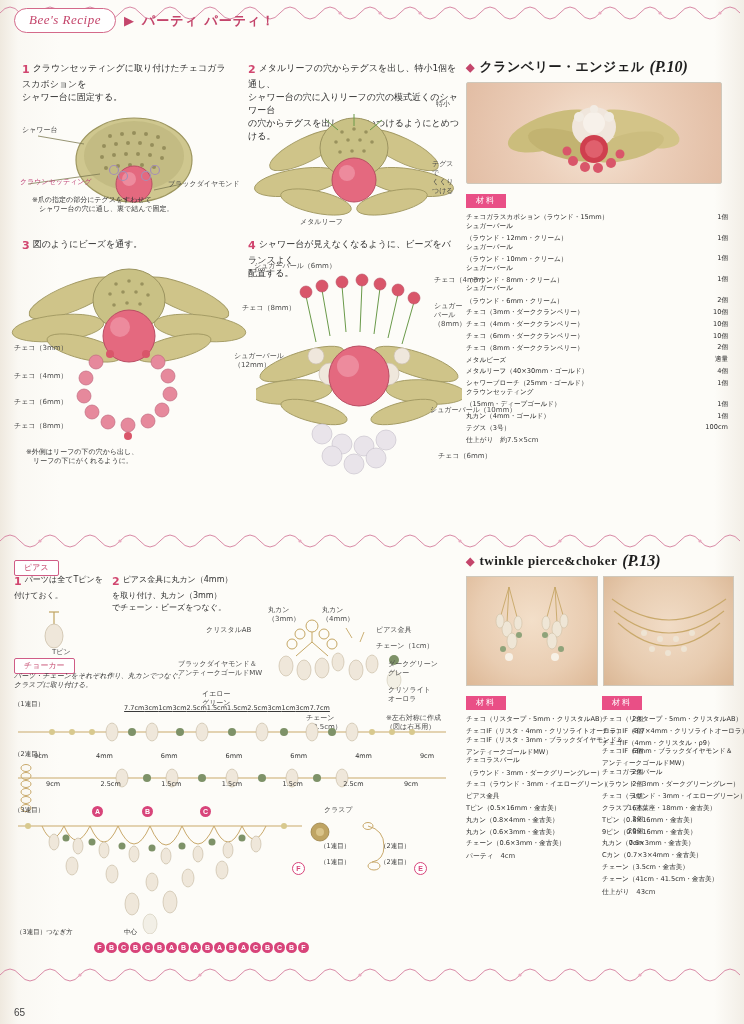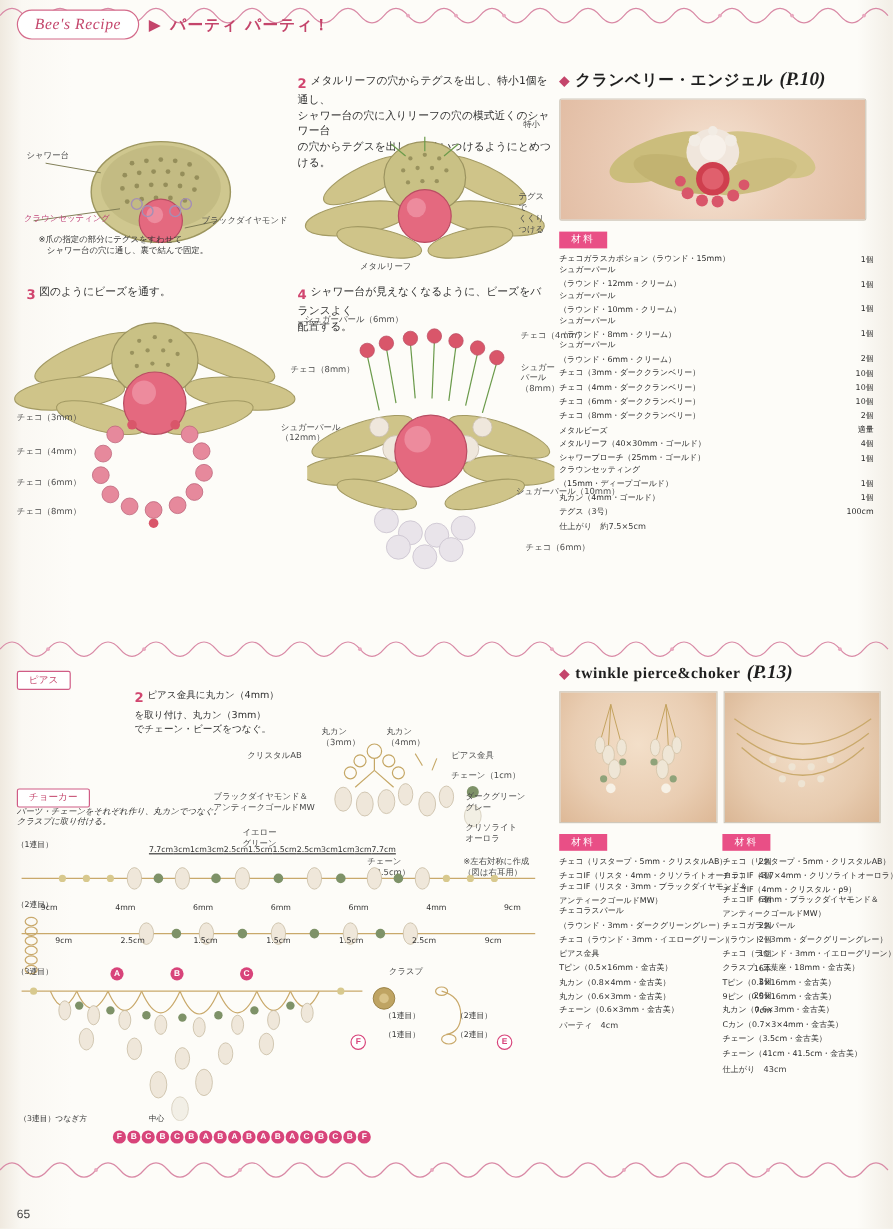--- a/index.html
+++ b/index.html
@@ -250,20 +250,24 @@
             <tr>
               <td>テグス（3号） <span class="dots" style="max-width: 0px;">………………………………</span></td>
               <td class="v">100cm</td>
             </tr>
           </tbody>
       </table>
       <div class="finish jp">仕上がり　約7.5×5cm</div>
     </div>
   </div>
 
+  <div class="sec" style="top:62px;left:22px;width:210px;">
+    <div class="step jp"><span class="step-no">1</span><span style="white-space:pre-line;display:inline">クラウンセッティングに取り付けたチェコガラスカボションを
+シャワー台に固定する。</span></div>
+  </div>
 
   <div class="sec" style="top:62px;left:248px;width:212px;">
     <div class="step jp"><span class="step-no">2</span><span style="white-space:pre-line;display:inline">メタルリーフの穴からテグスを出し、特小1個を通し、
 シャワー台の穴に入りリーフの穴の模式近くのシャワー台
 の穴からテグスを出し、くくいつけるようにとめつける。</span></div>
   </div>
 
   <div class="sec" style="top:110px;left:22px;width:220px;height:120px;">
     <svg width="220" height="110" viewBox="0 0 220 110">
       <ellipse cx="112" cy="50" rx="58" ry="42" fill="#cfc78f" stroke="#9d965f" stroke-width="1.2"></ellipse>
@@ -403,20 +407,22 @@
           <circle cx="136" cy="104" r="4"></circle>
         <circle cx="118" cy="186" r="4"></circle>
       </g>
     </svg>
     <div class="cap" style="top:94px;left:4px;">チェコ（3mm）</div>
     <div class="cap" style="top:122px;left:4px;">チェコ（4mm）</div>
     <div class="cap" style="top:148px;left:4px;">チェコ（6mm）</div>
     <div class="cap" style="top:172px;left:4px;">チェコ（8mm）</div>
   </div>
 
+  <div class="note jp" style="top:448px;left:26px;width:210px;white-space:pre-line;">※外側はリーフの下の穴から出し、
+　リーフの下にがくれるように。</div>
 
   <div class="sec" style="top:256px;left:256px;width:210px;height:260px;">
     <svg width="206" height="256" viewBox="0 0 206 256">
       <g stroke="#6a9a4a" stroke-width="1" fill="none">
         <path d="M60 86 L50 40"></path>
           <path d="M74 80 L66 34"></path>
           <path d="M90 76 L86 30"></path>
         <path d="M104 76 L106 28"></path>
           <path d="M118 78 L124 32"></path>
           <path d="M132 82 L142 38"></path>
@@ -652,20 +658,30 @@
           </table>
         <div class="finish jp">仕上がり　43cm</div>
       </div>
     </div>
   </div>
 
   <div style="position:absolute;top:556px;left:14px;">
     <span class="tagbox jp">ピアス</span>
   </div>
 
+  <div class="sec" style="top:574px;left:14px;width:96px;">
+    <div class="step jp" style="font-size:8px;"><span class="step-no">1</span><span style="white-space:pre-line;display:inline">パーツは全てTピンを
+付けておく。</span></div>
+    <svg width="60" height="48" viewBox="0 0 60 48" style="margin-left:16px;margin-top:4px;">
+      <path d="M24 6 L24 18" stroke="#c0a35f" stroke-width="1.2" fill="none"></path>
+      <path d="M19 6 L29 6" stroke="#c0a35f" stroke-width="1.2"></path>
+      <ellipse cx="24" cy="30" rx="9" ry="12" fill="#efe7da" stroke="#cbbfa8" stroke-width=".8"></ellipse>
+    </svg>
+    <div class="cap" style="top:74px;left:38px;">Tピン</div>
+  </div>
 
   <div class="sec" style="top:574px;left:112px;width:130px;">
     <div class="step jp" style="font-size:8px;"><span class="step-no">2</span><span style="white-space:pre-line;display:inline">ピアス金具に丸カン（4mm）
 を取り付け、丸カン（3mm）
 でチェーン・ビーズをつなぐ。</span></div>
   </div>
 
   <div class="sec" style="top:612px;left:236px;width:226px;height:96px;">
     <svg width="226" height="92" viewBox="0 0 226 92">
       <g fill="none" stroke="#c5a765" stroke-width="1">

